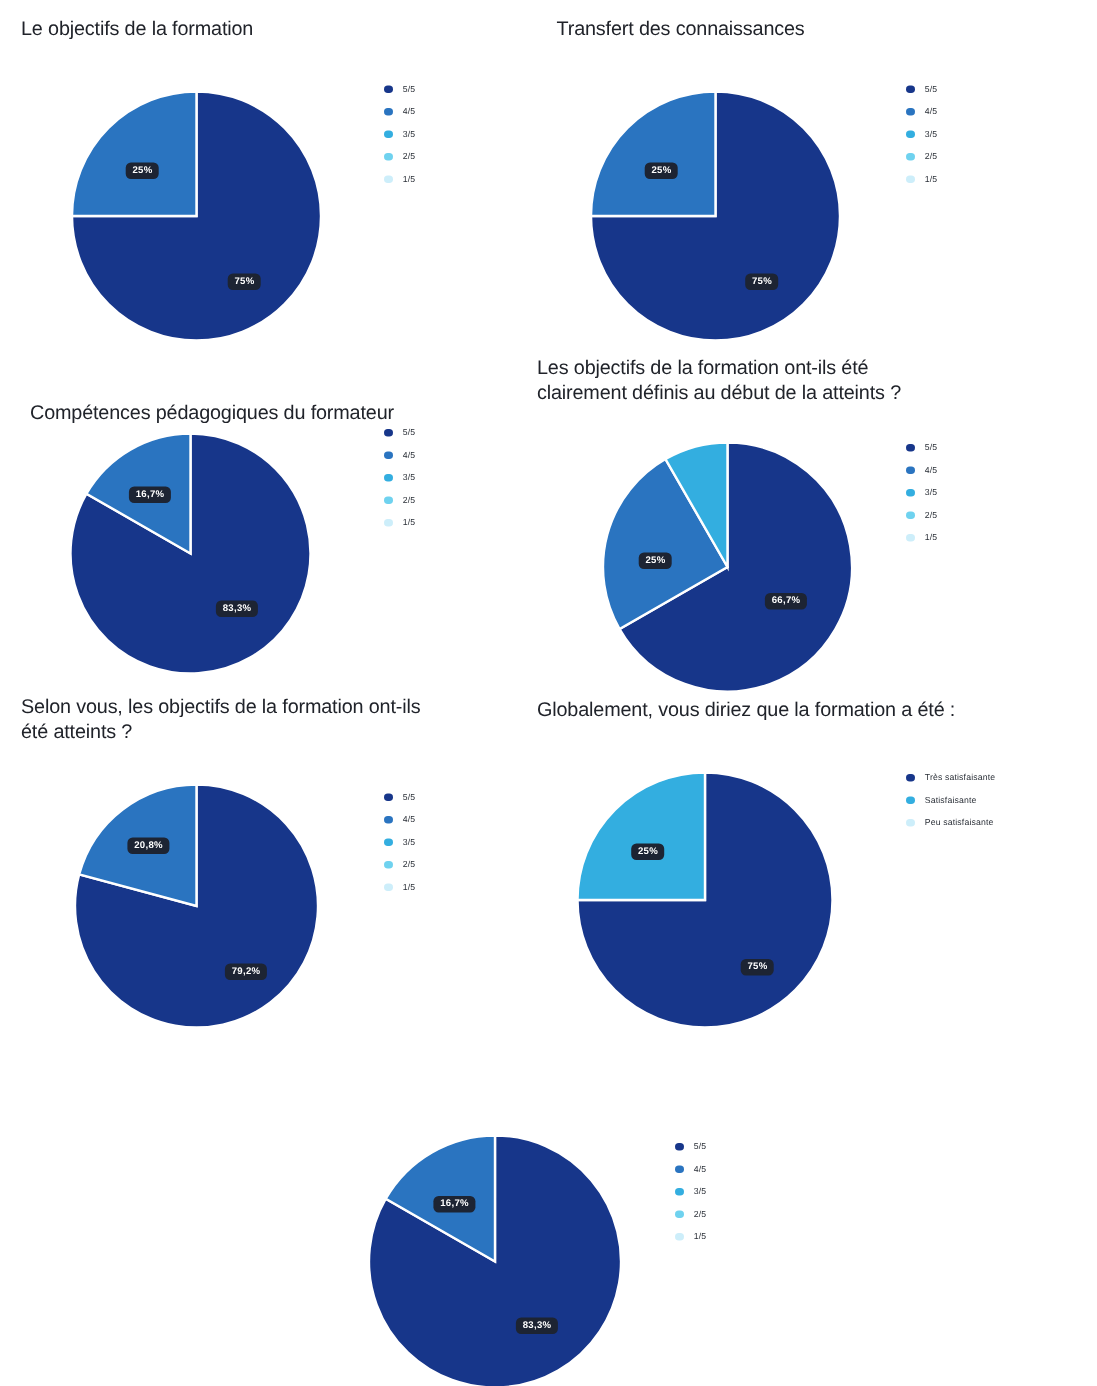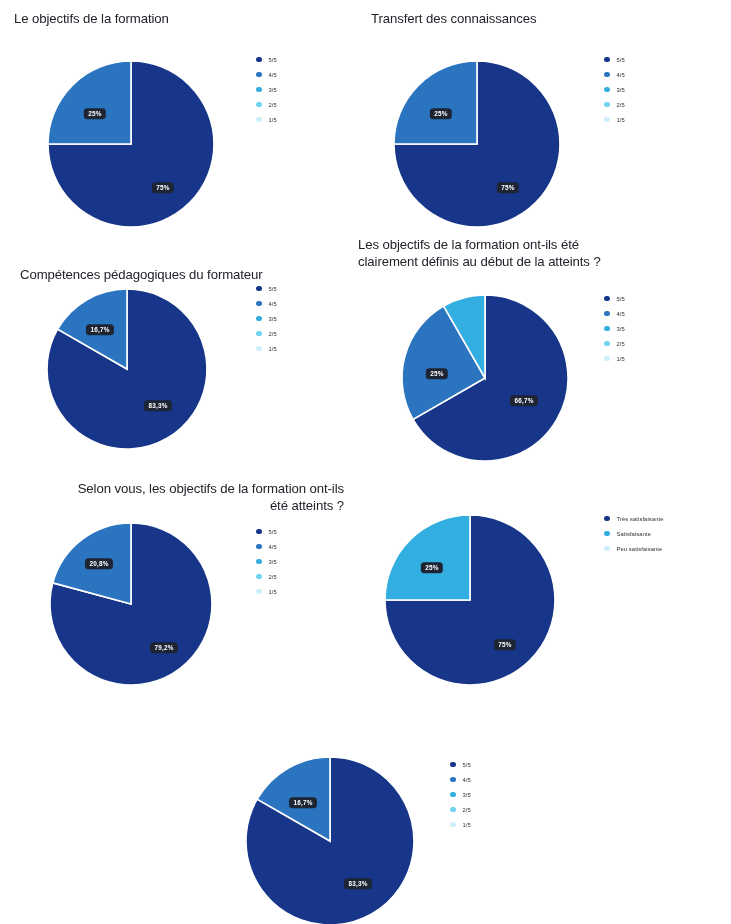--- a/index.html
+++ b/index.html
@@ -179,21 +179,21 @@
       </div>
       <div class="legend-row">
         <span class="legend-swatch" style="background: rgb(111, 210, 239);"></span>
         <span class="legend-label">2/5</span>
       </div>
       <div class="legend-row">
         <span class="legend-swatch" style="background: rgb(205, 238, 250);"></span>
         <span class="legend-label">1/5</span>
       </div>
     </div>
-    <div class="chart-block" style="left: 14px; top: 480px; text-align: right;">
+    <div class="chart-block" style="left: 14px; top: 462px;">
       <div class="chart-title" style="width: 330px;">Selon vous, les objectifs de la formation ont-ils
 été atteints ?</div>
     </div>
     <svg class="pie-svg" width="166" height="166" viewBox="0 0 166 166" style="position: absolute; left: 48px; top: 521px;">
       <path d="M 83 83 L 83 2 A 81 81 0 1 1 4.804087254504822 61.871837990518316 Z" fill="#17368a" stroke="#ffffff" stroke-width="1.6"></path>
       <path d="M 83 83 L 4.804087254504822 61.871837990518316 A 81 81 0 0 1 82.99999999999999 2 Z" fill="#2a74c0" stroke="#ffffff" stroke-width="1.6"></path>
     </svg>
     <div class="slice-label" style="left: 164px; top: 648px;">79,2%</div>
     <div class="slice-label" style="left: 99px; top: 564px;">20,8%</div>
     <div class="legend" style="left: 256px; top: 524px;">
@@ -211,20 +211,23 @@
       </div>
       <div class="legend-row">
         <span class="legend-swatch" style="background: rgb(111, 210, 239);"></span>
         <span class="legend-label">2/5</span>
       </div>
       <div class="legend-row">
         <span class="legend-swatch" style="background: rgb(205, 238, 250);"></span>
         <span class="legend-label">1/5</span>
       </div>
     </div>
+    <div class="chart-block" style="left: 358px; top: 464px;">
+      <div class="chart-title" style="width: 340px;">Globalement, vous diriez que la formation a été :</div>
+    </div>
     <svg class="pie-svg" width="174" height="174" viewBox="0 0 174 174" style="position: absolute; left: 383px; top: 513px;">
       <path d="M 87 87 L 87 2 A 85 85 0 1 1 2 87.00000000000001 Z" fill="#17368a" stroke="#ffffff" stroke-width="1.6"></path>
       <path d="M 87 87 L 2 87.00000000000001 A 85 85 0 0 1 86.99999999999999 2 Z" fill="#33aee0" stroke="#ffffff" stroke-width="1.6"></path>
     </svg>
     <div class="slice-label" style="left: 505px; top: 645px;">75%</div>
     <div class="slice-label" style="left: 432px; top: 568px;">25%</div>
     <div class="legend" style="left: 604px; top: 511px;">
       <div class="legend-row">
         <span class="legend-swatch" style="background: rgb(23, 54, 138);"></span>
         <span class="legend-label">Très satisfaisante</span>

